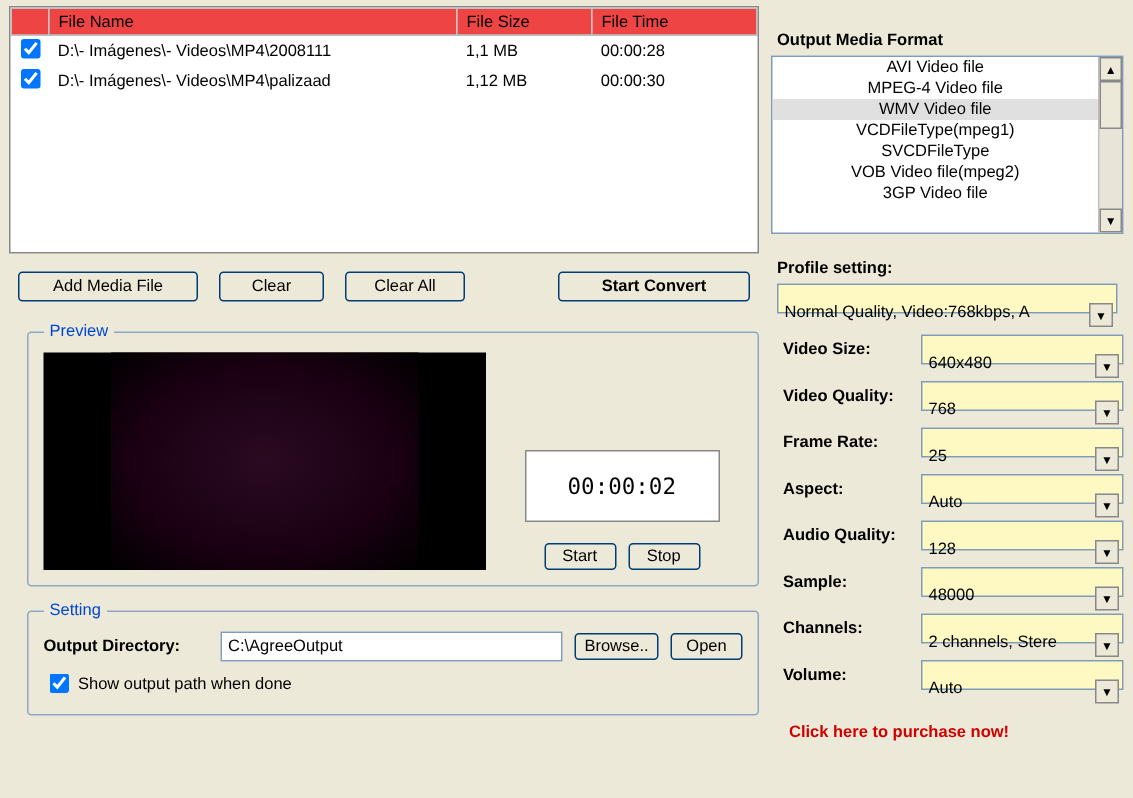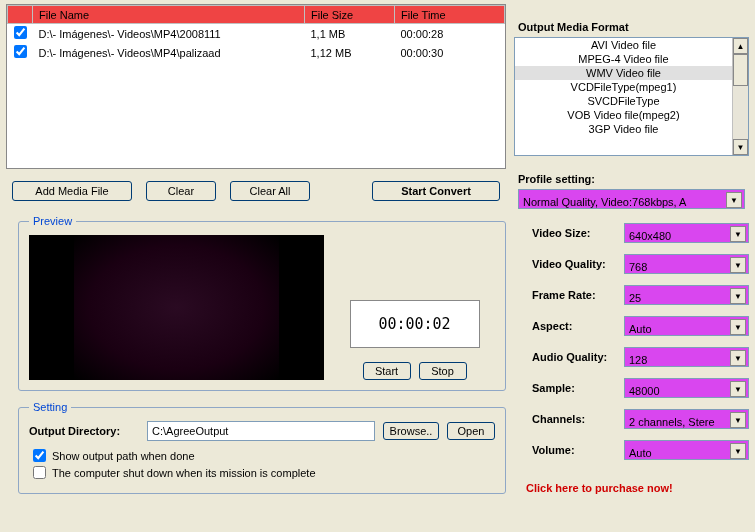--- a/index.html
+++ b/index.html
@@ -44,26 +44,26 @@
 
   .section-label { font-weight: bold; color:#000; margin: 17px 0 4px 4px; }
   .format-list { background:#fff; border:1px solid #7f9db9; height: 119px; margin: 0 0 8px 0; display:flex;text-align:center; }
   .format-items { flex:1; overflow:hidden; }
   .format-item { padding: 1px 6px; cursor:pointer; }
   .format-item.selected { background:#e0e0e0; }
   .scrollbar { width:16px; background:#e8e5d8; border-left:1px solid #c0c0c0; display:flex; flex-direction:column; justify-content:space-between; align-items:center; }
   .sb-btn { width:100%; height:16px; background:#ece9d8; border:1px solid #888; display:flex; align-items:center; justify-content:center; font-size:8px; cursor:pointer; }
   .sb-thumb { width:100%; height:32px; background:#ece9d8; border:1px solid #888; margin-top:0; }
 
-  .combo { background:#d946ef; border:1px solid #7f9db9; height:20px; display:flex; align-items:flex-end; padding:0 2px 0 4px; cursor:pointer; }
+  .combo { background:#fef9c3; border:1px solid #7f9db9; height:20px; display:flex; align-items:flex-start; padding:12px 2px 0 4px; cursor:pointer; }
   .combo-text { flex:1; white-space:nowrap; overflow:hidden; }
   .combo-btn { width:16px; height:16px; background:#ece9d8; border:1px solid #888; display:flex; align-items:center; justify-content:center; font-size:8px; }
   .profile-combo { margin: 4px 0 14px 4px; width: calc(100% - 8px); }
 
-  .param-grid { margin-left:18px; display:grid; grid-template-columns: 86px 1fr; row-gap: 11px; column-gap: 6px; align-items: center; }
+  .param-grid { margin-left:8px; display:grid; grid-template-columns: 86px 1fr; row-gap: 11px; column-gap: 6px; align-items: center; }
   .param-label { font-weight: bold; }
   .purchase { color:#d00000; font-weight:bold; margin: 22px 0 0 12px; cursor:pointer; }
 </style>
 </head>
 <body>
 
 <div class="main">
   <div class="left">
     <div class="file-table">
       <table>
@@ -118,24 +118,20 @@
       <div class="setting-row">
         <span class="out-label">Output Directory:</span>
         <input class="out-input" value="C:\AgreeOutput" style="">
         <div class="btn sm2">Browse..</div>
         <div class="btn sm">Open</div>
       </div>
       <div class="chk-row">
         <input type="checkbox" checked="" style="">
         <span>Show output path when done</span>
       </div>
-      <div class="chk-row">
-        <input type="checkbox" style="">
-        <span>The computer shut down when its mission is complete</span>
-      </div>
     </fieldset>
   </div>
 
   <div class="right">
     <div class="section-label">Output Media Format</div>
     <div class="format-list">
       <div class="format-items" id="format-items">
           <div class="format-item">AVI Video file</div>
           <div class="format-item">MPEG-4 Video file</div>
           <div class="format-item selected">WMV Video file</div>

